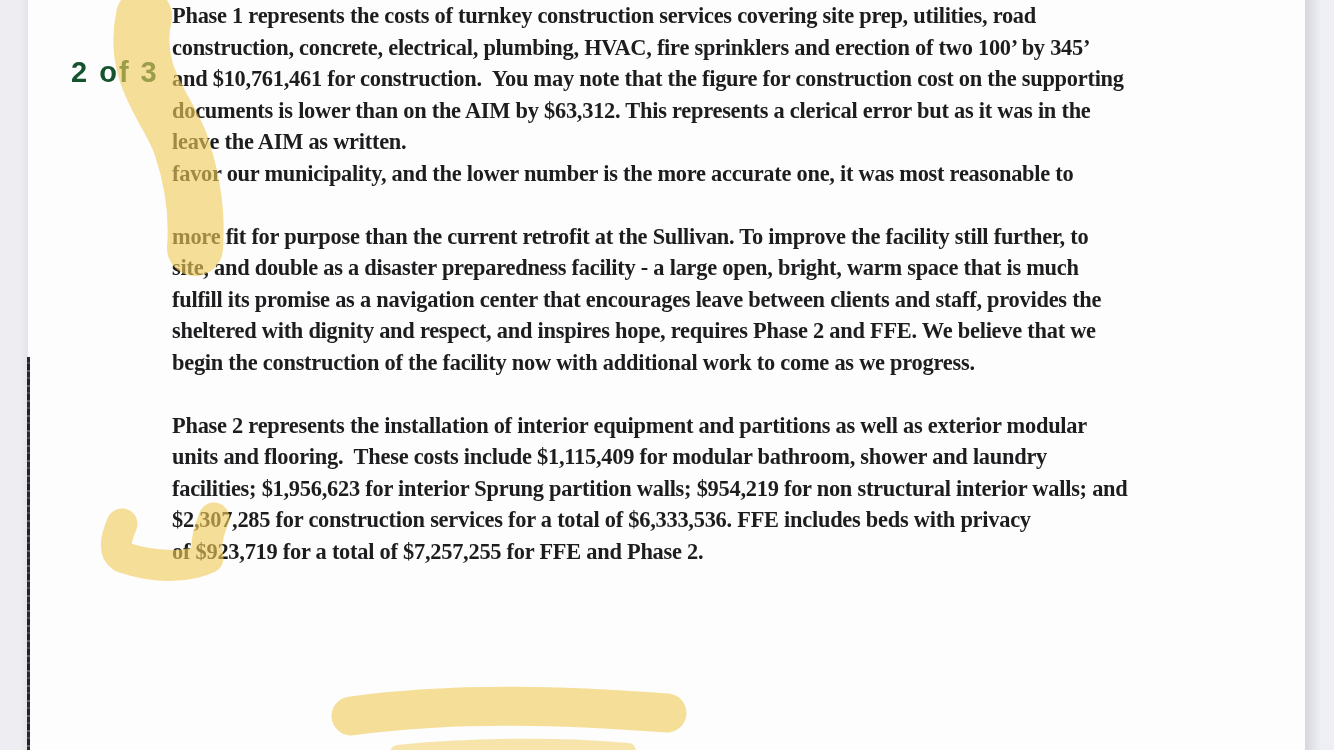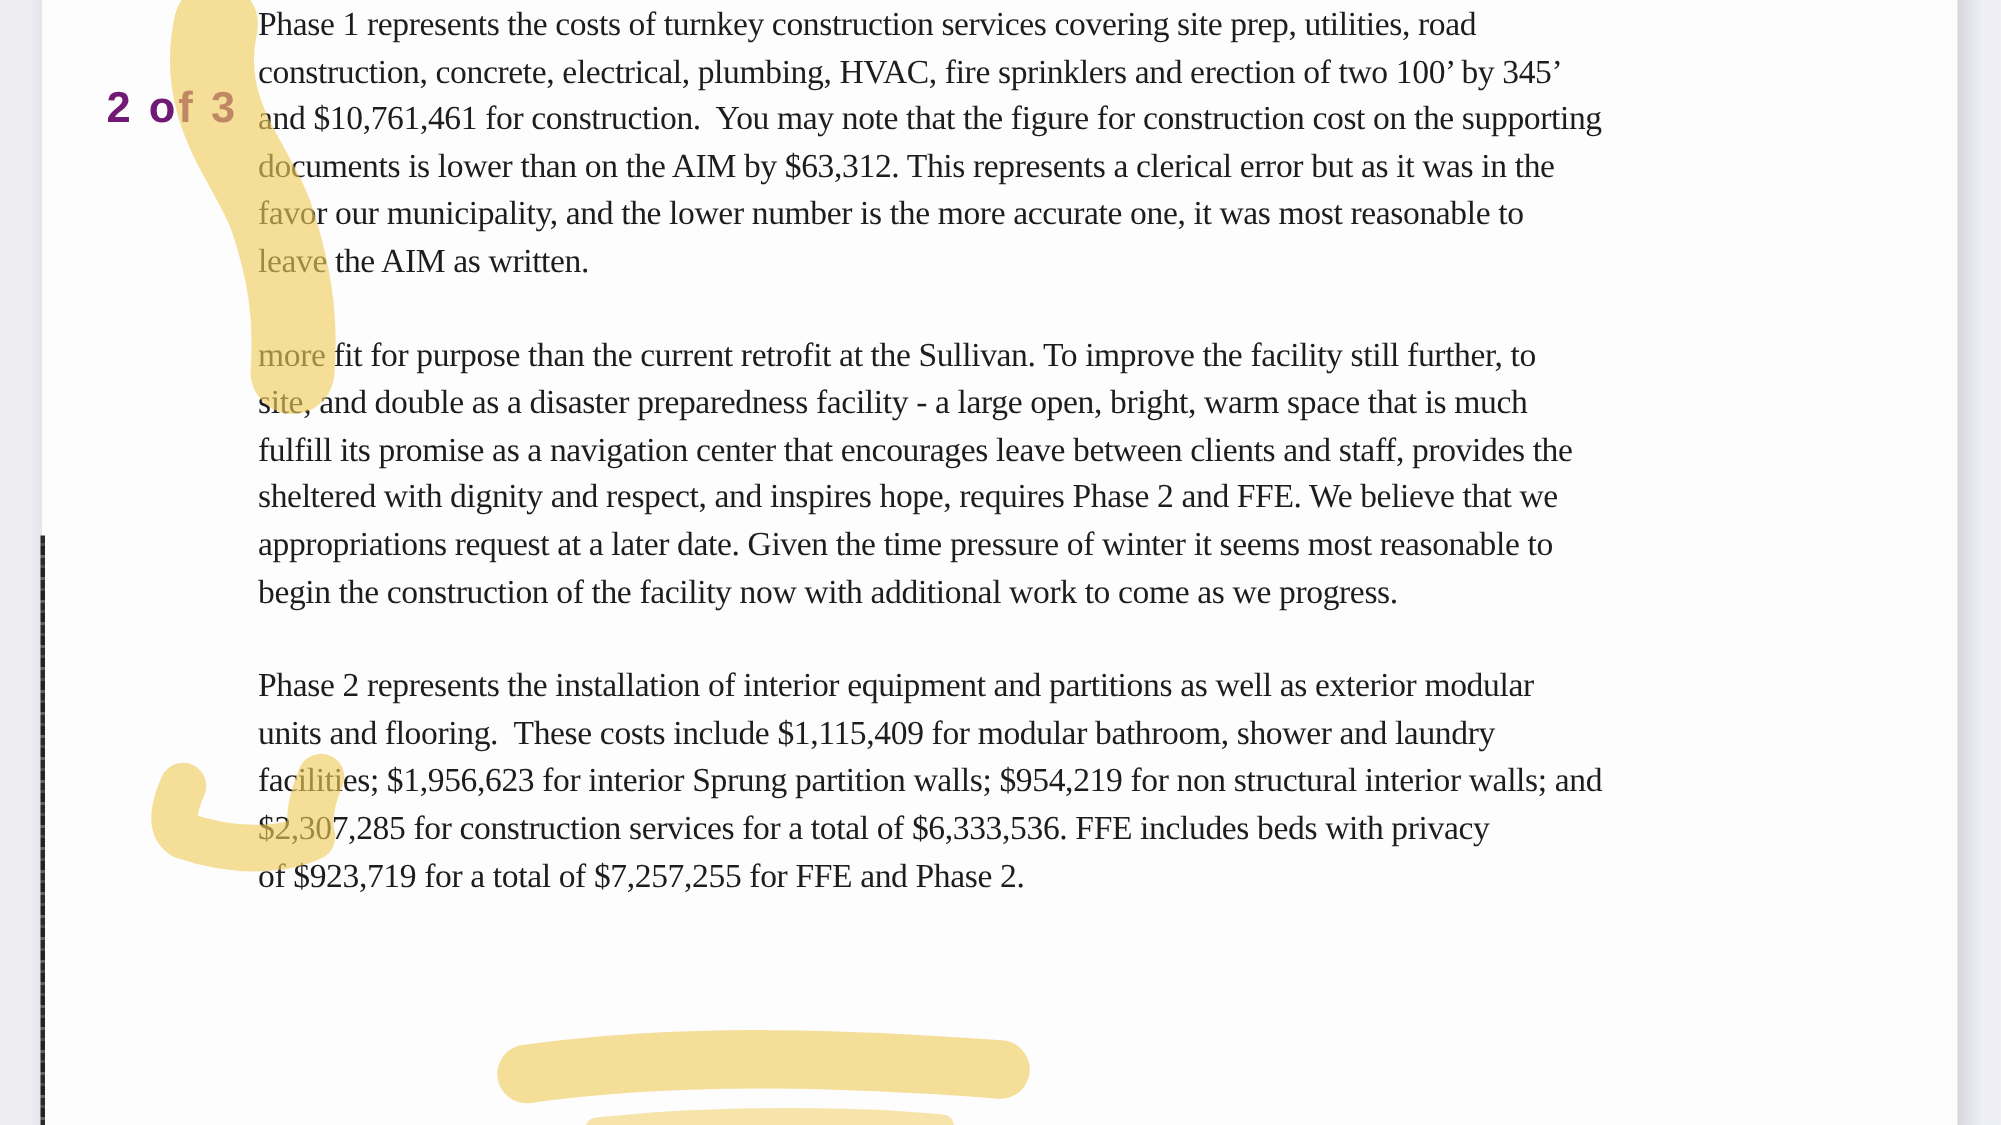--- a/index.html
+++ b/index.html
@@ -27,28 +27,28 @@
   .edge-line {
     position: absolute; left: 27px; top: 357px; width: 3px; height: 393px;
     background: repeating-linear-gradient(to bottom,
       #181818 0 5px, #3c3c3c 5px 7px, #101010 7px 13px, #555 13px 15px);
     opacity: .92;
   }
   .watermark {
     position: absolute; left: 71px; top: 56px;
     font-family: "Liberation Sans", sans-serif;
     font-size: 29px; font-weight: 700; letter-spacing: 2px;
-    color: #701a75;
+    color: #14532d;
     user-select: none;
   }
   .content {
     position: absolute; left: 172px; top: 0; width: 1015px;
     color: #1d1d1f;
   }
-  .para { margin: 0 0 31px 0; }
+  .para { margin: 0 0 31px 0; font-weight: bold; }
   .ln {
     white-space: pre;
     font-size: 22.4px;
     line-height: 31.6px;
     height: 31.6px;
     letter-spacing: -0.25px;
   }
   svg.hl-layer {
     position: absolute; left: 0; top: 0;
     pointer-events: none;
@@ -63,29 +63,28 @@
 <div class="edge-line"></div>
 
 <div class="watermark">2 of 3</div>
 
 <div class="content">
   <div class="para">
     <div class="ln">Phase 1 represents the costs of turnkey construction services covering site prep, utilities, road</div>
     <div class="ln">construction, concrete, electrical, plumbing, HVAC, fire sprinklers and erection of two 100’ by 345’</div>
     <div class="ln">and $10,761,461 for construction.  You may note that the figure for construction cost on the supporting</div>
     <div class="ln">documents is lower than on the AIM by $63,312. This represents a clerical error but as it was in the</div>
+    <div class="ln">leave the AIM as written.</div>
     <div class="ln">favor our municipality, and the lower number is the more accurate one, it was most reasonable to</div>
-    <div class="ln">leave the AIM as written.</div>
   </div>
   <div class="para">
     <div class="ln">more fit for purpose than the current retrofit at the Sullivan. To improve the facility still further, to</div>
     <div class="ln">site, and double as a disaster preparedness facility - a large open, bright, warm space that is much</div>
     <div class="ln">fulfill its promise as a navigation center that encourages leave between clients and staff, provides the</div>
     <div class="ln">sheltered with dignity and respect, and inspires hope, requires Phase 2 and FFE. We believe that we</div>
-    <div class="ln">appropriations request at a later date. Given the time pressure of winter it seems most reasonable to</div>
     <div class="ln">begin the construction of the facility now with additional work to come as we progress.</div>
   </div>
   <div class="para">
     <div class="ln">Phase 2 represents the installation of interior equipment and partitions as well as exterior modular</div>
     <div class="ln">units and flooring.  These costs include $1,115,409 for modular bathroom, shower and laundry</div>
     <div class="ln">facilities; $1,956,623 for interior Sprung partition walls; $954,219 for non structural interior walls; and</div>
     <div class="ln">$2,307,285 for construction services for a total of $6,333,536. FFE includes beds with privacy</div>
     <div class="ln">of $923,719 for a total of $7,257,255 for FFE and Phase 2.</div>
   </div>
 </div>

